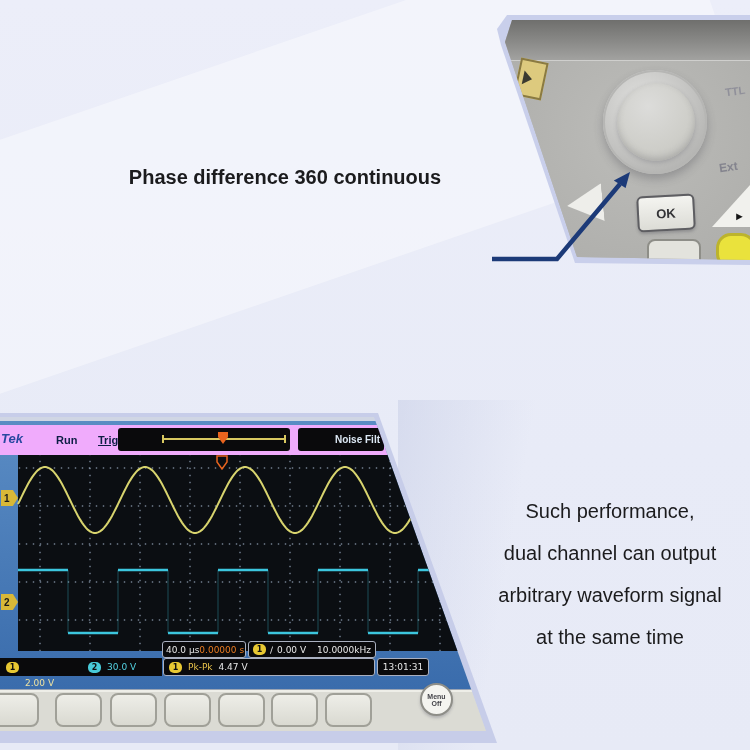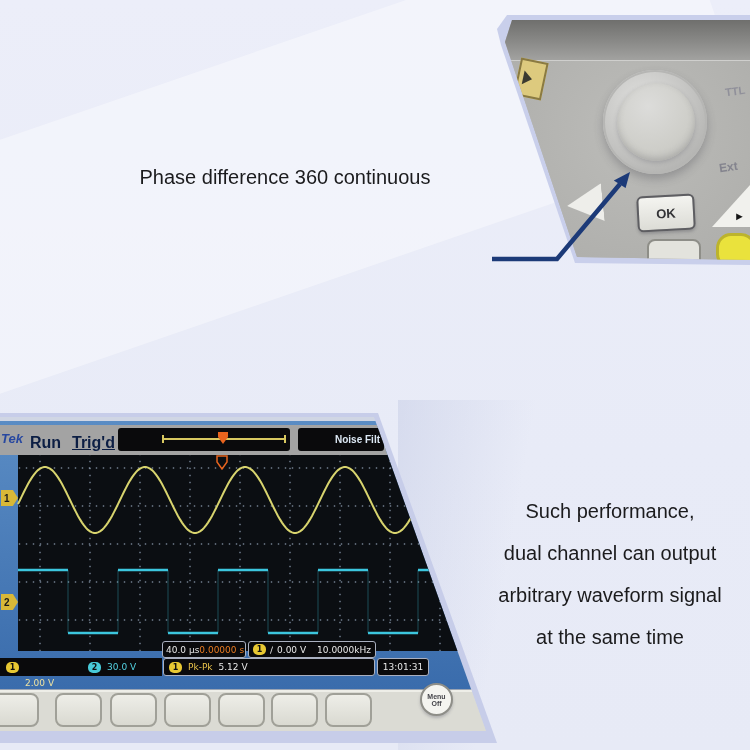--- a/index.html
+++ b/index.html
@@ -8,21 +8,21 @@
     background:linear-gradient(180deg,#ecEEf9 0%,#e8ebf7 60%,#e7eaf6 100%);
     font-family:"Liberation Sans",sans-serif;
   }
   
   .ribbon-a{position:absolute;left:-120px;top:40px;width:860px;height:240px;
     background:rgba(255,255,255,.38);transform:rotate(-19deg);z-index:1;}
   .ribbon-b{position:absolute;left:398px;top:400px;width:150px;height:360px;
     background:linear-gradient(100deg,rgba(188,196,224,.40),rgba(188,196,224,0) 65%);z-index:1;}
   
   .cap{position:absolute;z-index:5;color:#1b1b1d;text-align:center;font-size:20px;}
-  .cap-left{left:100px;top:158px;width:370px;line-height:38px;}
+  .cap-left{left:100px;top:158px;width:370px;line-height:38px;font-weight:bold;}
   .cap-right{left:466px;top:490px;width:288px;line-height:42px;}
   
   .arrow-svg{position:absolute;inset:0;z-index:6;pointer-events:none;}
   
   .device{position:absolute;left:495px;top:15px;width:255px;height:250px;z-index:3;}
   .device .dev-border{position:absolute;inset:0;background:#c9cfeb;
     clip-path:polygon(12px 0,255px 0,255px 250px,80px 248px,6px 30px,2px 14px);}
   .device .dev-photo{position:absolute;inset:0;background:#b4b4b1;
     clip-path:polygon(17px 5px,255px 5px,255px 245px,82px 242px,10px 27px);}
   .dev-bevel{position:absolute;left:0;top:5px;width:100%;height:40px;
@@ -57,23 +57,23 @@
   .small-btn{position:absolute;left:152px;top:224px;width:50px;height:26px;border-radius:8px;
     border:2px solid #8e8e88;background:#e3e3dd;}
   
   .scope{position:absolute;left:0;top:413px;width:500px;height:337px;z-index:3;}
   .scope .sc-border{position:absolute;inset:0;background:#c7cde9;
     clip-path:polygon(0 0,378px 0,497px 330px,0 330px);}
   .scope .sc-photo{position:absolute;left:0;top:4px;width:494px;height:320px;background:#d0d6e4;
     clip-path:polygon(0 0,374px 0,486px 314px,0 314px);}
   .lcd{position:absolute;left:0;top:4px;width:100%;height:268px;
     background:linear-gradient(180deg,#5a8cc4,#3a6cac);}
-  .topbar{position:absolute;left:0;top:8px;width:100%;height:30px;background:#a3a3a3;}
+  .topbar{position:absolute;left:0;top:8px;width:100%;height:30px;background:#f0abfc;}
   .tek-logo{position:absolute;left:1px;top:6px;font-size:13px;font-weight:bold;font-style:italic;color:#2848a0;}
-  .tb-txt{position:absolute;top:9px;font-size:16px;font-weight:bold;color:#0c1e44;}
+  .tb-txt{position:absolute;top:9px;font-size:11px;font-weight:bold;color:#0c1e44;margin-left:26px;}
   .tb-run{left:30px;} .tb-trigd{left:72px;text-decoration:underline;}
   .pos-box{position:absolute;left:118px;top:3px;width:172px;height:23px;background:#0a0a0c;border-radius:3px;}
   .pos-line{position:absolute;left:44px;top:10px;width:124px;height:2px;background:#d8c860;}
   .pos-line:before,.pos-line:after{content:"";position:absolute;top:-3px;width:2px;height:8px;background:#d8c860;}
   .pos-line:before{left:0;} .pos-line:after{right:0;}
   .noise-chip{position:absolute;left:298px;top:3px;width:86px;height:23px;background:#0a0a0c;border-radius:3px;
     display:flex;align-items:center;justify-content:flex-end;padding-right:4px;box-sizing:border-box;
     font-size:10px;font-weight:bold;color:#dce8f4;}
   .screen{position:absolute;left:18px;top:38px;width:462px;height:196px;background:#0b0e12;
     background-image:
@@ -194,21 +194,21 @@
 
     <div class="row2-left">
       <span class="badge badge-y">1</span>
       <span class="txt-y">2.00 V</span>
       <span class="badge badge-c" style="margin-left:28px;">2</span>
       <span class="txt-c">30.0 V</span>
     </div>
     <div class="ro-box meas-box">
       <span class="badge badge-y">1</span>
       <span class="txt-lbl">Pk-Pk</span>
-      <span>5.12 V</span>
+      <span>4.47 V</span>
     </div>
     <div class="ro-box time-box">
       <span>13:01:31</span>
     </div>
 
     <div class="body-gray"></div>
     <div class="fkey" style="left:-8px;"></div>
     <div class="fkey" style="left:55px;"></div>
     <div class="fkey" style="left:110px;"></div>
     <div class="fkey" style="left:164px;"></div>

